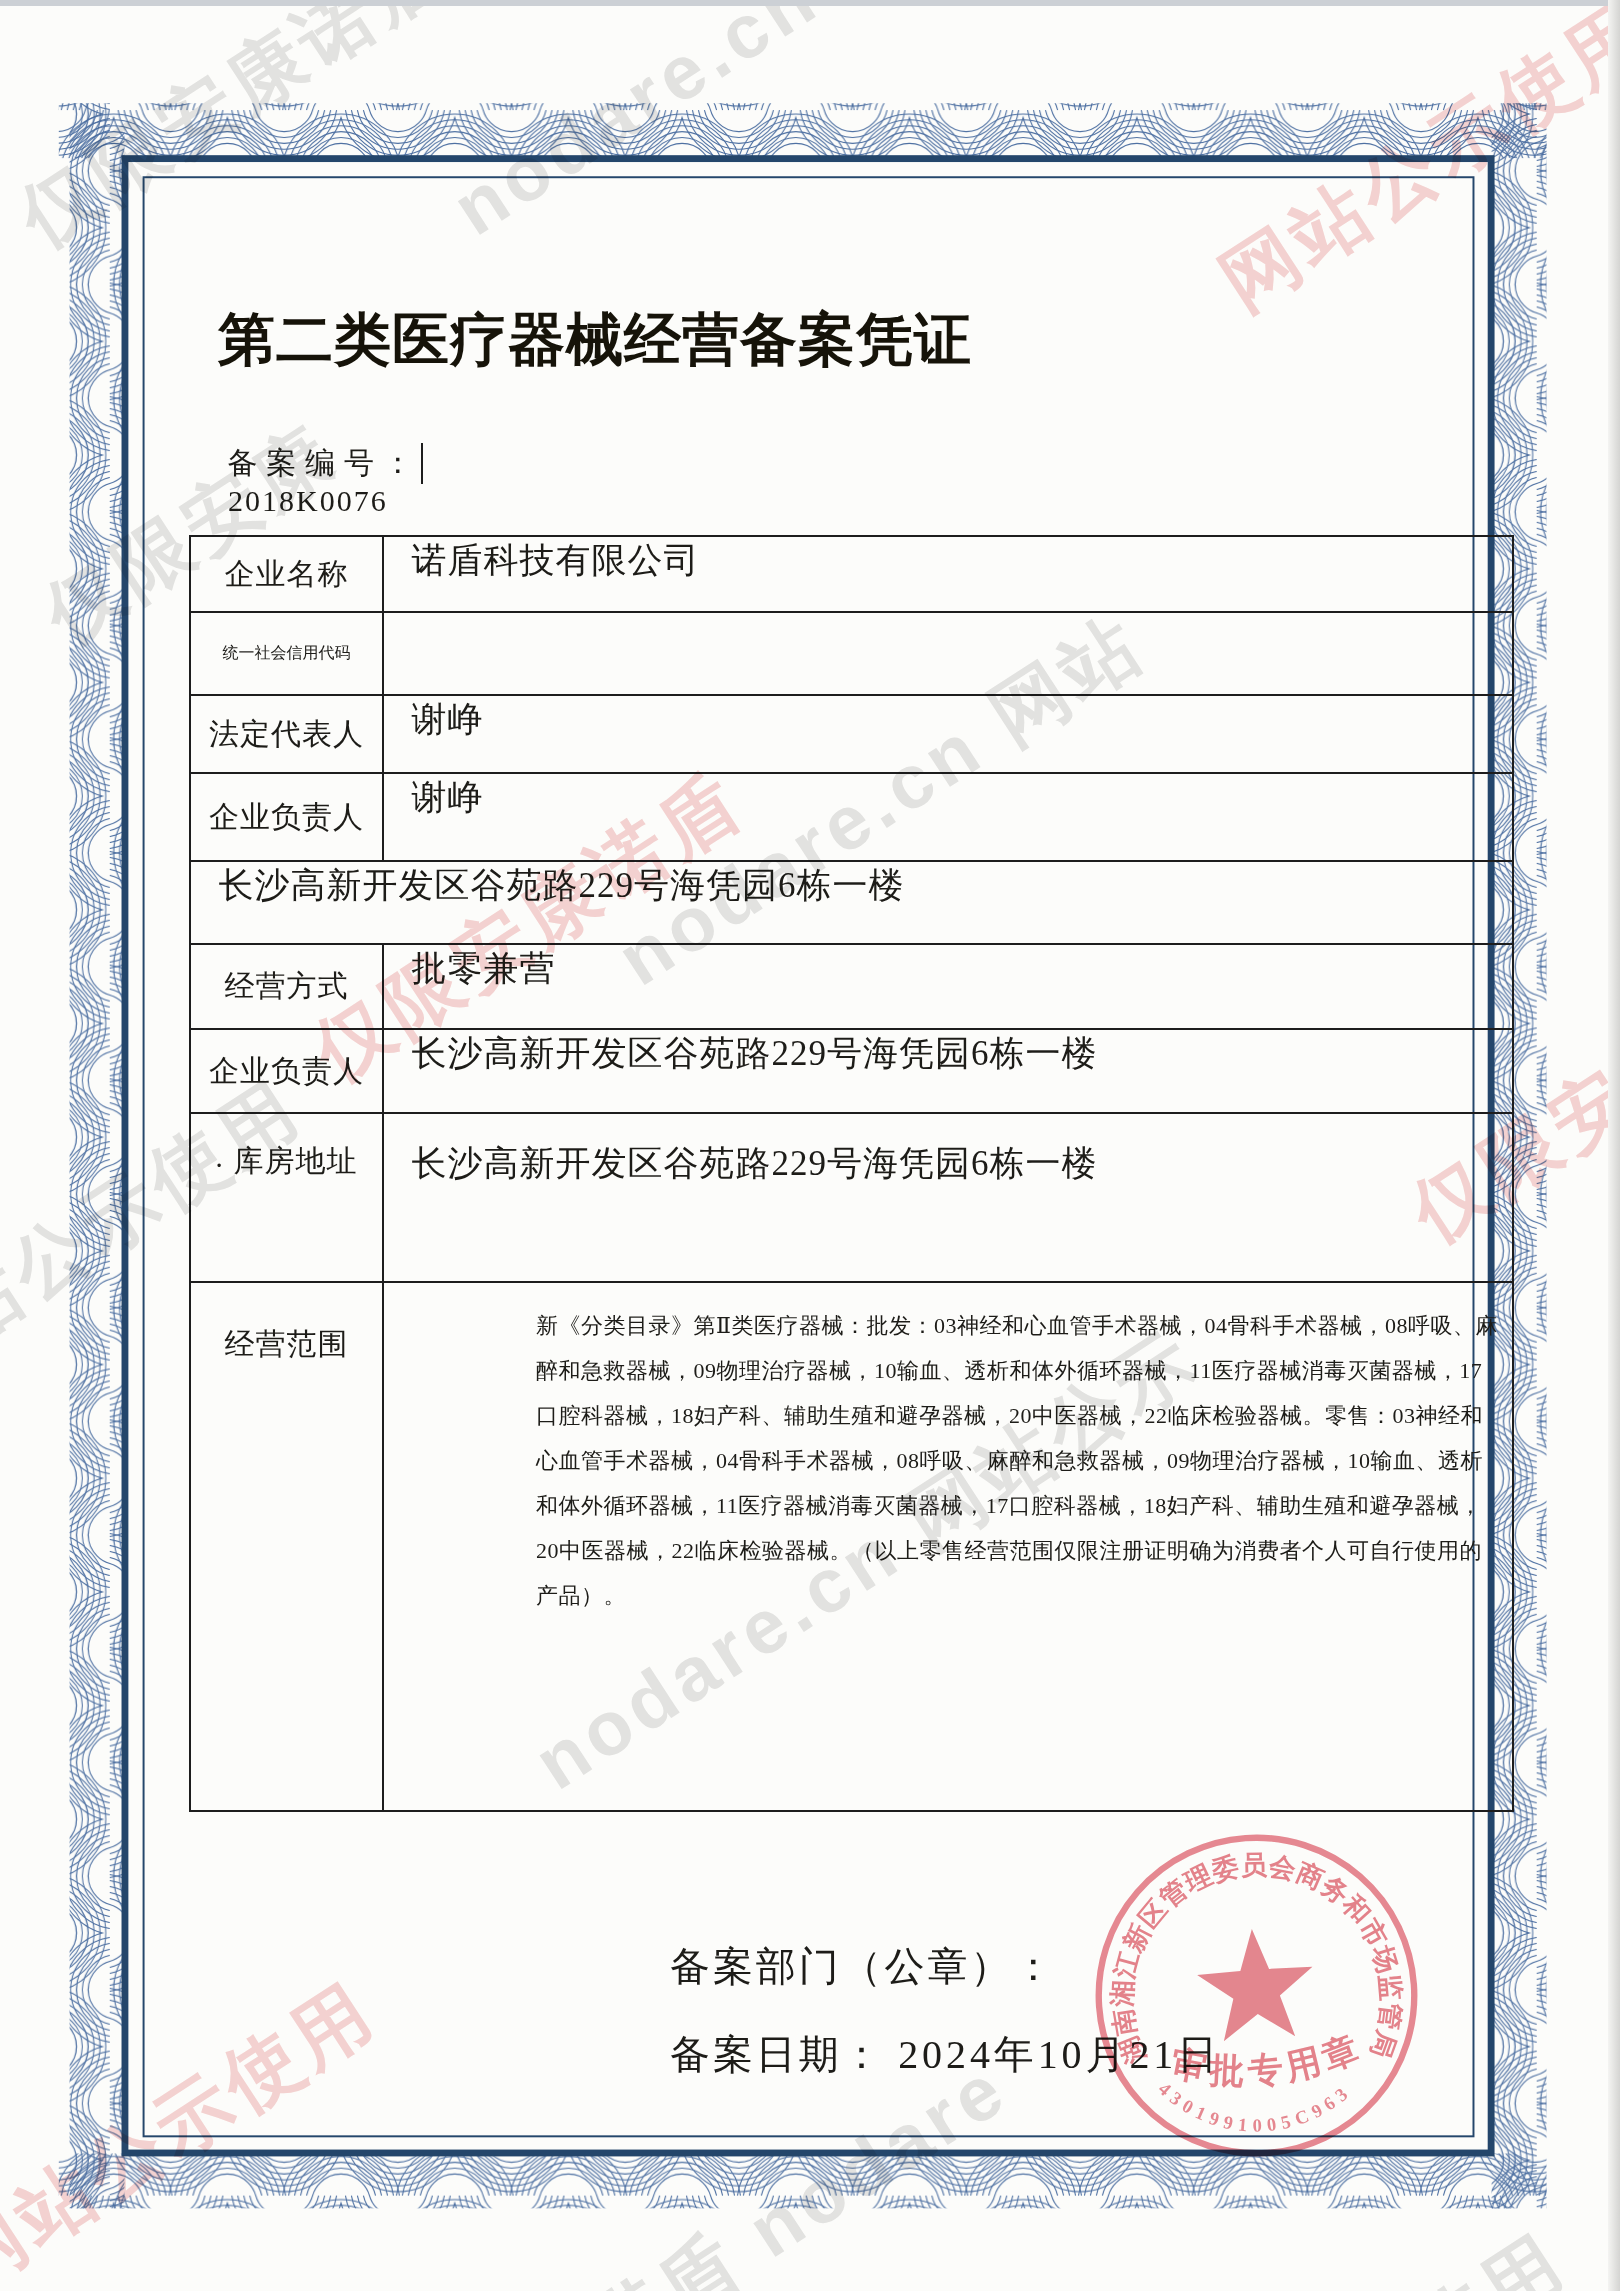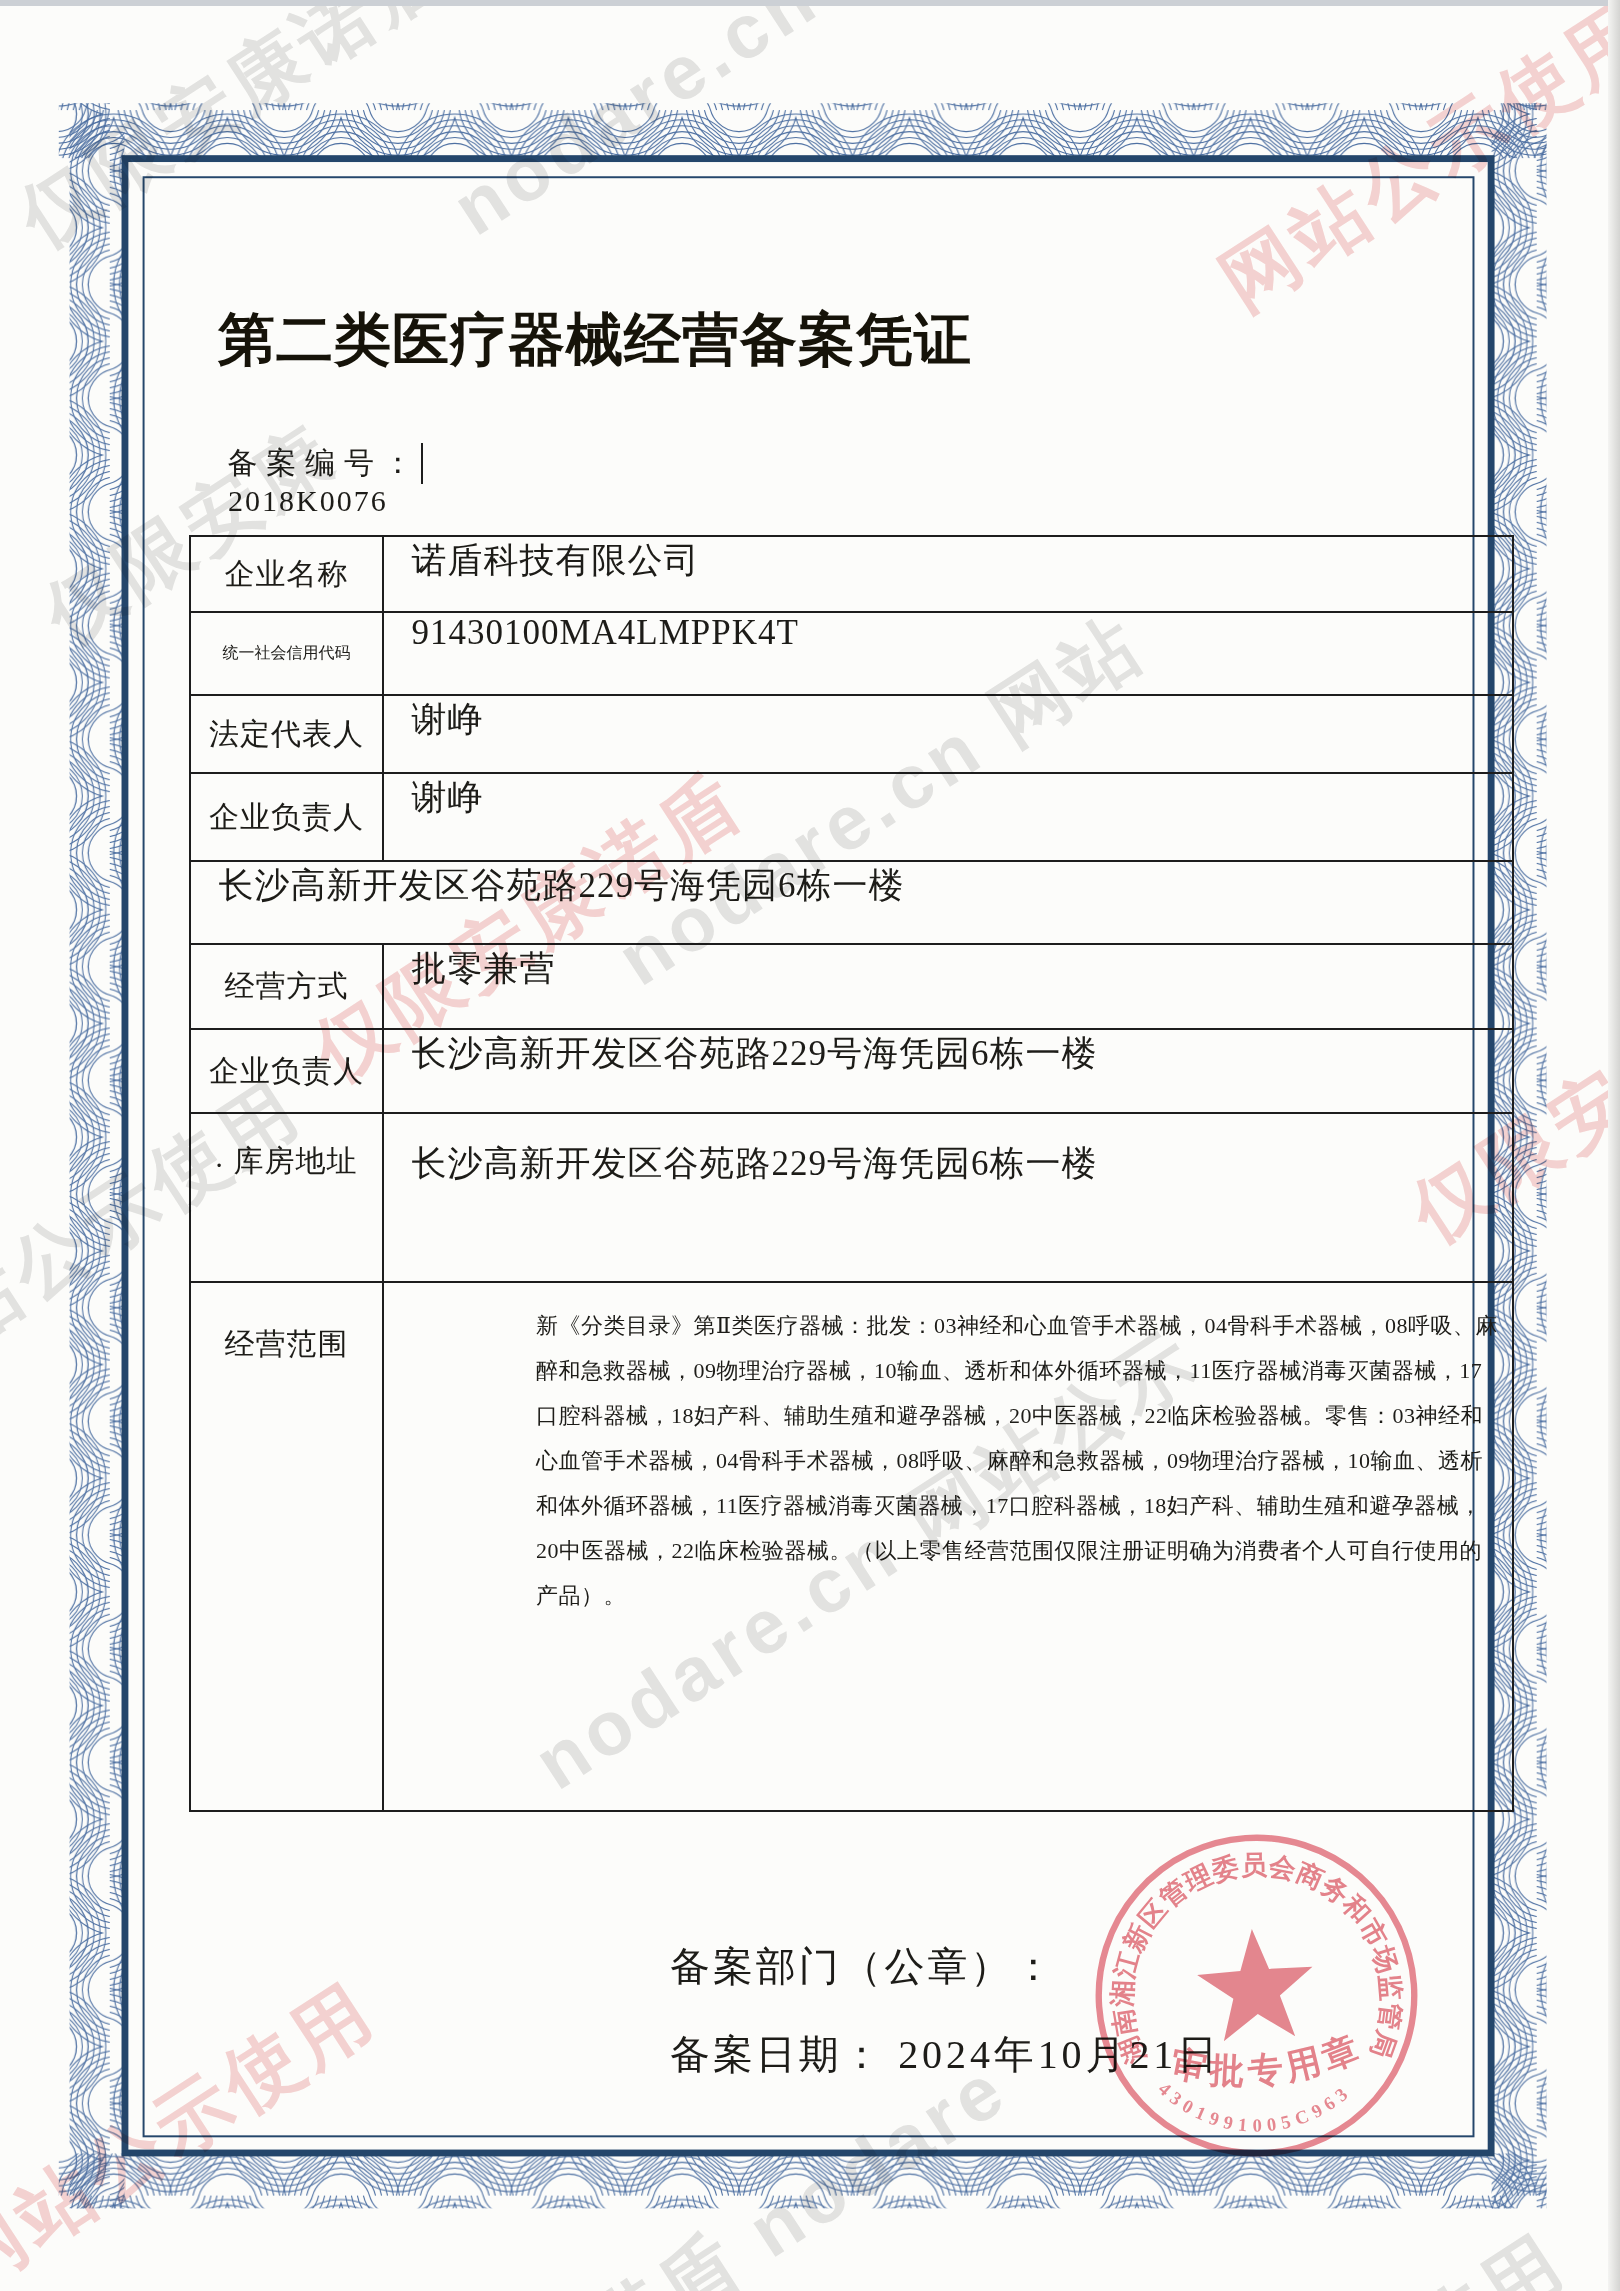--- a/index.html
+++ b/index.html
@@ -139,23 +139,20 @@
           <span>企业名称</span>
         </div>
       <div class="cell val">
           <span>诺盾科技有限公司</span>
         </div>
     </div>
     <div class="trow" style="height:83px">
       <div class="cell lab sm">
           <span>统一社会信用代码</span>
         </div>
-      <div class="cell val">
-          <span>91430100MA4LMPPK4T</span>
-        </div>
     </div>
     <div class="trow" style="height:78px">
       <div class="cell lab">
           <span>法定代表人</span>
         </div>
       <div class="cell val">
           <span>谢峥</span>
         </div>
     </div>
     <div class="trow" style="height:88px">

